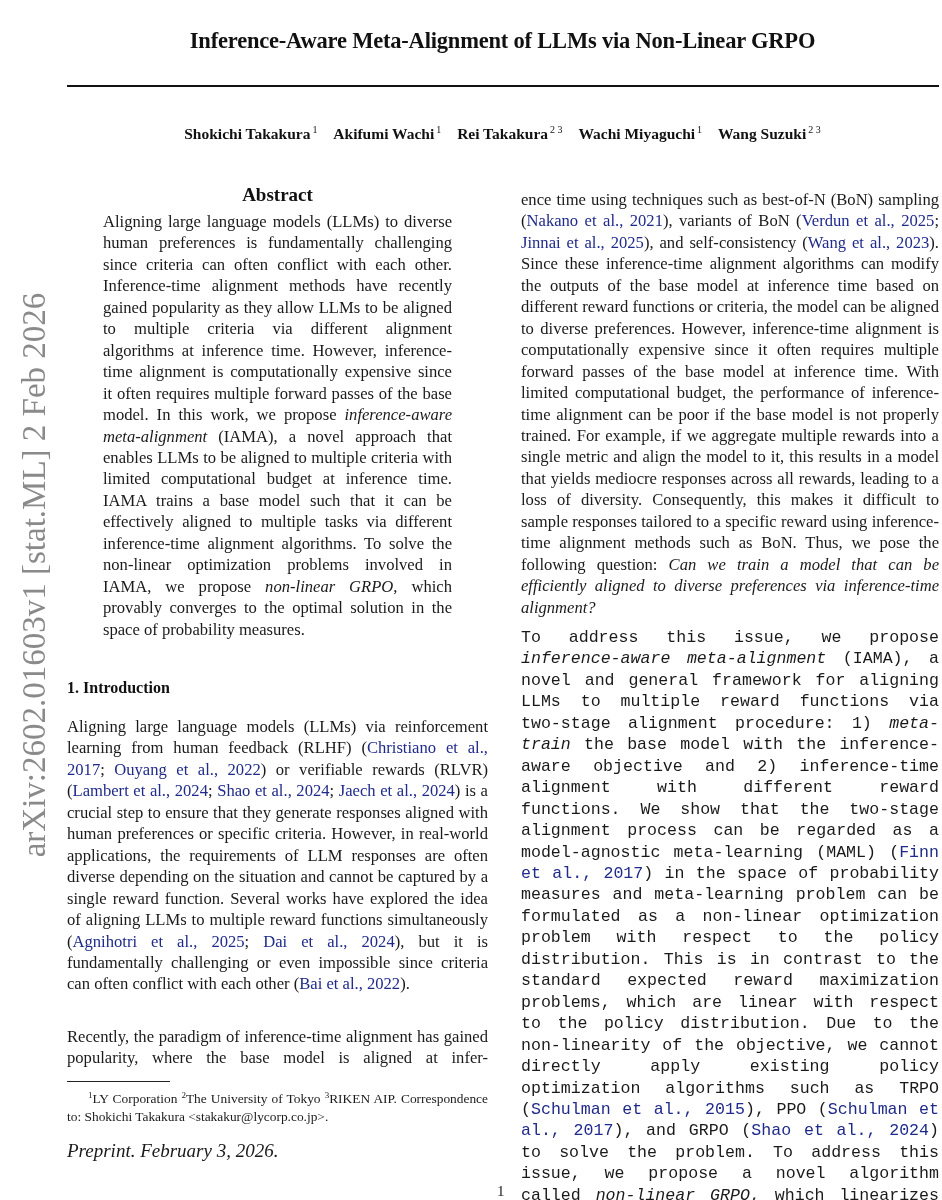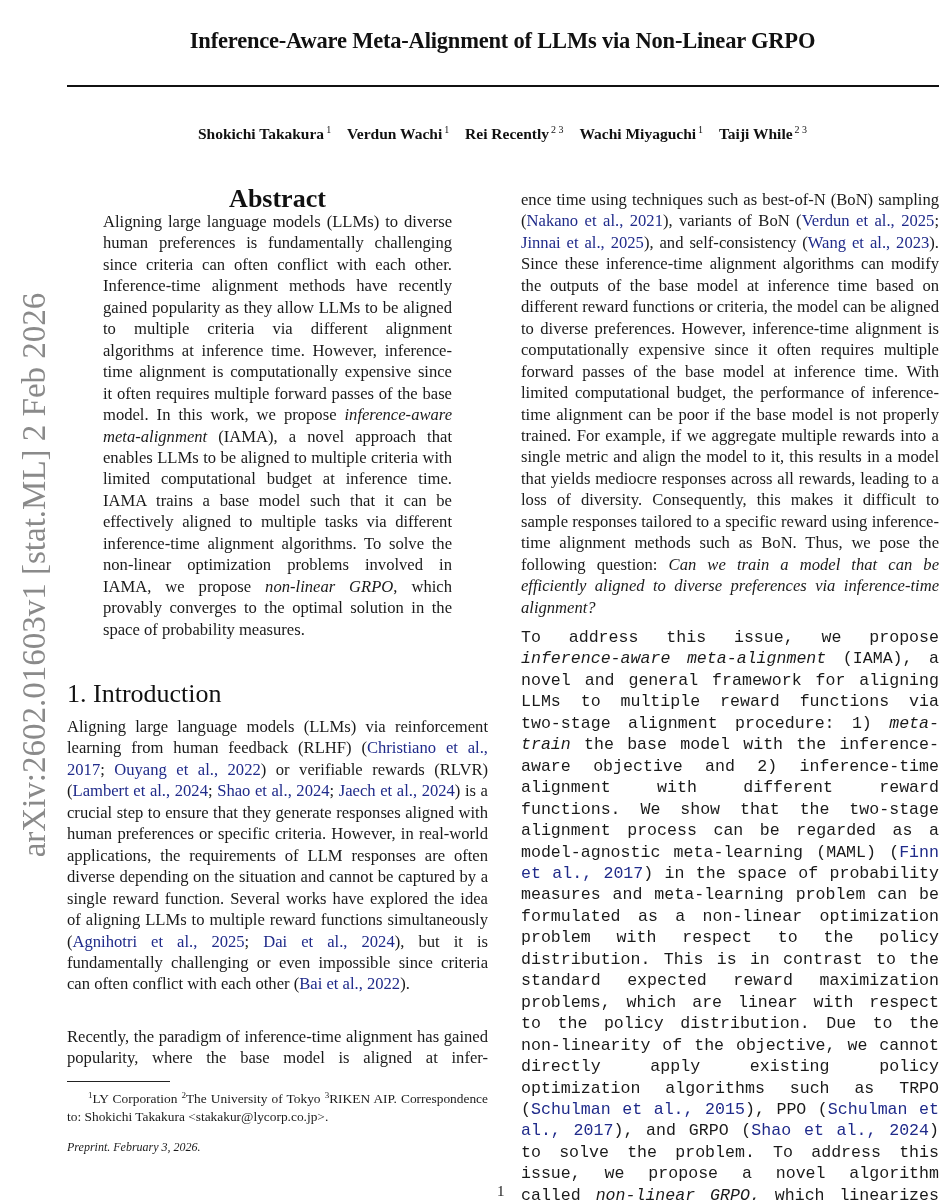--- a/index.html
+++ b/index.html
@@ -22,57 +22,57 @@
     .authors .au { margin: 0 6px; }
     .authors sup { font-weight: normal; font-size: 10px; margin-left: 2px; }
     .arxiv {
       left: -316px; top: 552px; width: 700px; height: 46px;
       transform: rotate(-90deg); transform-origin: center center;
       text-align: center; color: #8a8a8a; font-size: 33px; white-space: nowrap;
       line-height: 46px;
     }
     .abstract-heading {
       left: 67px; width: 421px; top: 184px; text-align: center;
-      font-weight: bold; font-size: 26px; color: #111;
+      font-weight: bold; font-size: 19px; color: #111;
     }
     .para {
       font-size: 16.6px; line-height: 21.45px; text-align: justify;
       hyphens: none;
     }
     .abstract-text { left: 103px; width: 349px; top: 211px; }
     .intro-heading {
-      left: 67px; top: 679px; font-weight: normal; font-size: 26px; color: #111;
+      left: 67px; top: 679px; font-weight: bold; font-size: 16px; color: #111;
     }
     .intro-p1 { left: 67px; width: 421px; top: 716px; }
     .intro-p2 { left: 67px; width: 421px; top: 1026px; font-family: Liberation Serif, serif; }
     .right-p1 { left: 521px; width: 418px; top: 189px; }
     .right-p2 { left: 521px; width: 418px; top: 627px; font-family: Liberation Mono, monospace; }
     .cite { color: #1f2a8a; margin-top: 13px; }
     .fn-rule { left: 67px; top: 1081px; width: 103px; height: 1px; background: #222; }
     .footnote {
       left: 67px; width: 421px; top: 1086px; font-size: 13.4px; line-height: 18px;
       text-align: justify; text-indent: 21px;
     }
     .footnote sup { font-size: 9px; }
-    .preprint { left: 67px; top: 1140px; font-size: 12px; font-style: italic; }
+    .preprint { left: 67px; top: 1140px; font-size: 19px; font-style: italic; }
     .page-num { left: 497px; top: 1183px; font-size: 15px; }
     .last-line { text-align-last: justify; }
   </style>
 </head>
 <body>
 
 <div class="abs title">Inference-Aware Meta-Alignment of LLMs via Non-Linear GRPO</div>
 <div class="abs rule-top"></div>
 
 <div class="abs authors">
   <span class="au"><span>Shokichi Takakura</span><sup>1</sup></span>
-  <span class="au"><span>Verdun Wachi</span><sup>1</sup></span>
-  <span class="au"><span>Rei Recently</span><sup>2 3</sup></span>
+  <span class="au"><span>Akifumi Wachi</span><sup>1</sup></span>
+  <span class="au"><span>Rei Takakura</span><sup>2 3</sup></span>
   <span class="au"><span>Wachi Miyaguchi</span><sup>1</sup></span>
-  <span class="au"><span>Taiji While</span><sup>2 3</sup></span>
+  <span class="au"><span>Wang Suzuki</span><sup>2 3</sup></span>
 </div>
 
 <div class="abs arxiv">arXiv:2602.01603v1  [stat.ML]  2 Feb 2026</div>
 
 <div class="abs abstract-heading">Abstract</div>
 <div class="abs para abstract-text">Aligning large language models (LLMs) to diverse human preferences is fundamentally challenging since criteria can often conflict with each other.  Inference-time alignment methods have recently gained popularity as they allow LLMs to be aligned to multiple criteria via different alignment algorithms at inference time.  However, inference-time alignment is computationally expensive since it often requires multiple forward passes of the base model. In this work, we propose <i>inference-aware meta-alignment</i> (IAMA), a novel approach that enables LLMs to be aligned to multiple criteria with limited computational budget at inference time. IAMA trains a base model such that it can be effectively aligned to multiple tasks via different inference-time alignment algorithms. To solve the non-linear optimization problems involved in IAMA, we propose <i>non-linear GRPO</i>, which provably converges to the optimal solution in the space of probability measures.</div>
 
 <div class="abs intro-heading">1. Introduction</div>
 <div class="abs para intro-p1">Aligning large language models (LLMs) via reinforcement learning from human feedback (RLHF) (<a class="cite" style="color: rgb(31, 42, 138); text-decoration: none;">Christiano et al., 2017</a>; <a class="cite" style="color: rgb(31, 42, 138); text-decoration: none;">Ouyang et al., 2022</a>) or verifiable rewards (RLVR) (<a class="cite" style="color: rgb(31, 42, 138); text-decoration: none;">Lambert et al., 2024</a>; <a class="cite" style="color: rgb(31, 42, 138); text-decoration: none;">Shao et al., 2024</a>; <a class="cite" style="color: rgb(31, 42, 138); text-decoration: none;">Jaech et al., 2024</a>) is a crucial step to ensure that they generate responses aligned with human preferences or specific criteria. However, in real-world applications, the requirements of LLM responses are often diverse depending on the situation and cannot be captured by a single reward function. Several works have explored the idea of aligning LLMs to multiple reward functions simultaneously (<a class="cite" style="color: rgb(31, 42, 138); text-decoration: none;">Agnihotri et al., 2025</a>; <a class="cite" style="color: rgb(31, 42, 138); text-decoration: none;">Dai et al., 2024</a>), but it is fundamentally challenging or even impossible since criteria can often conflict with each other (<a class="cite" style="color: rgb(31, 42, 138); text-decoration: none;">Bai et al., 2022</a>).</div>
 <div class="abs para intro-p2 last-line">Recently, the paradigm of inference-time alignment has gained popularity, where the base model is aligned at infer-</div>

